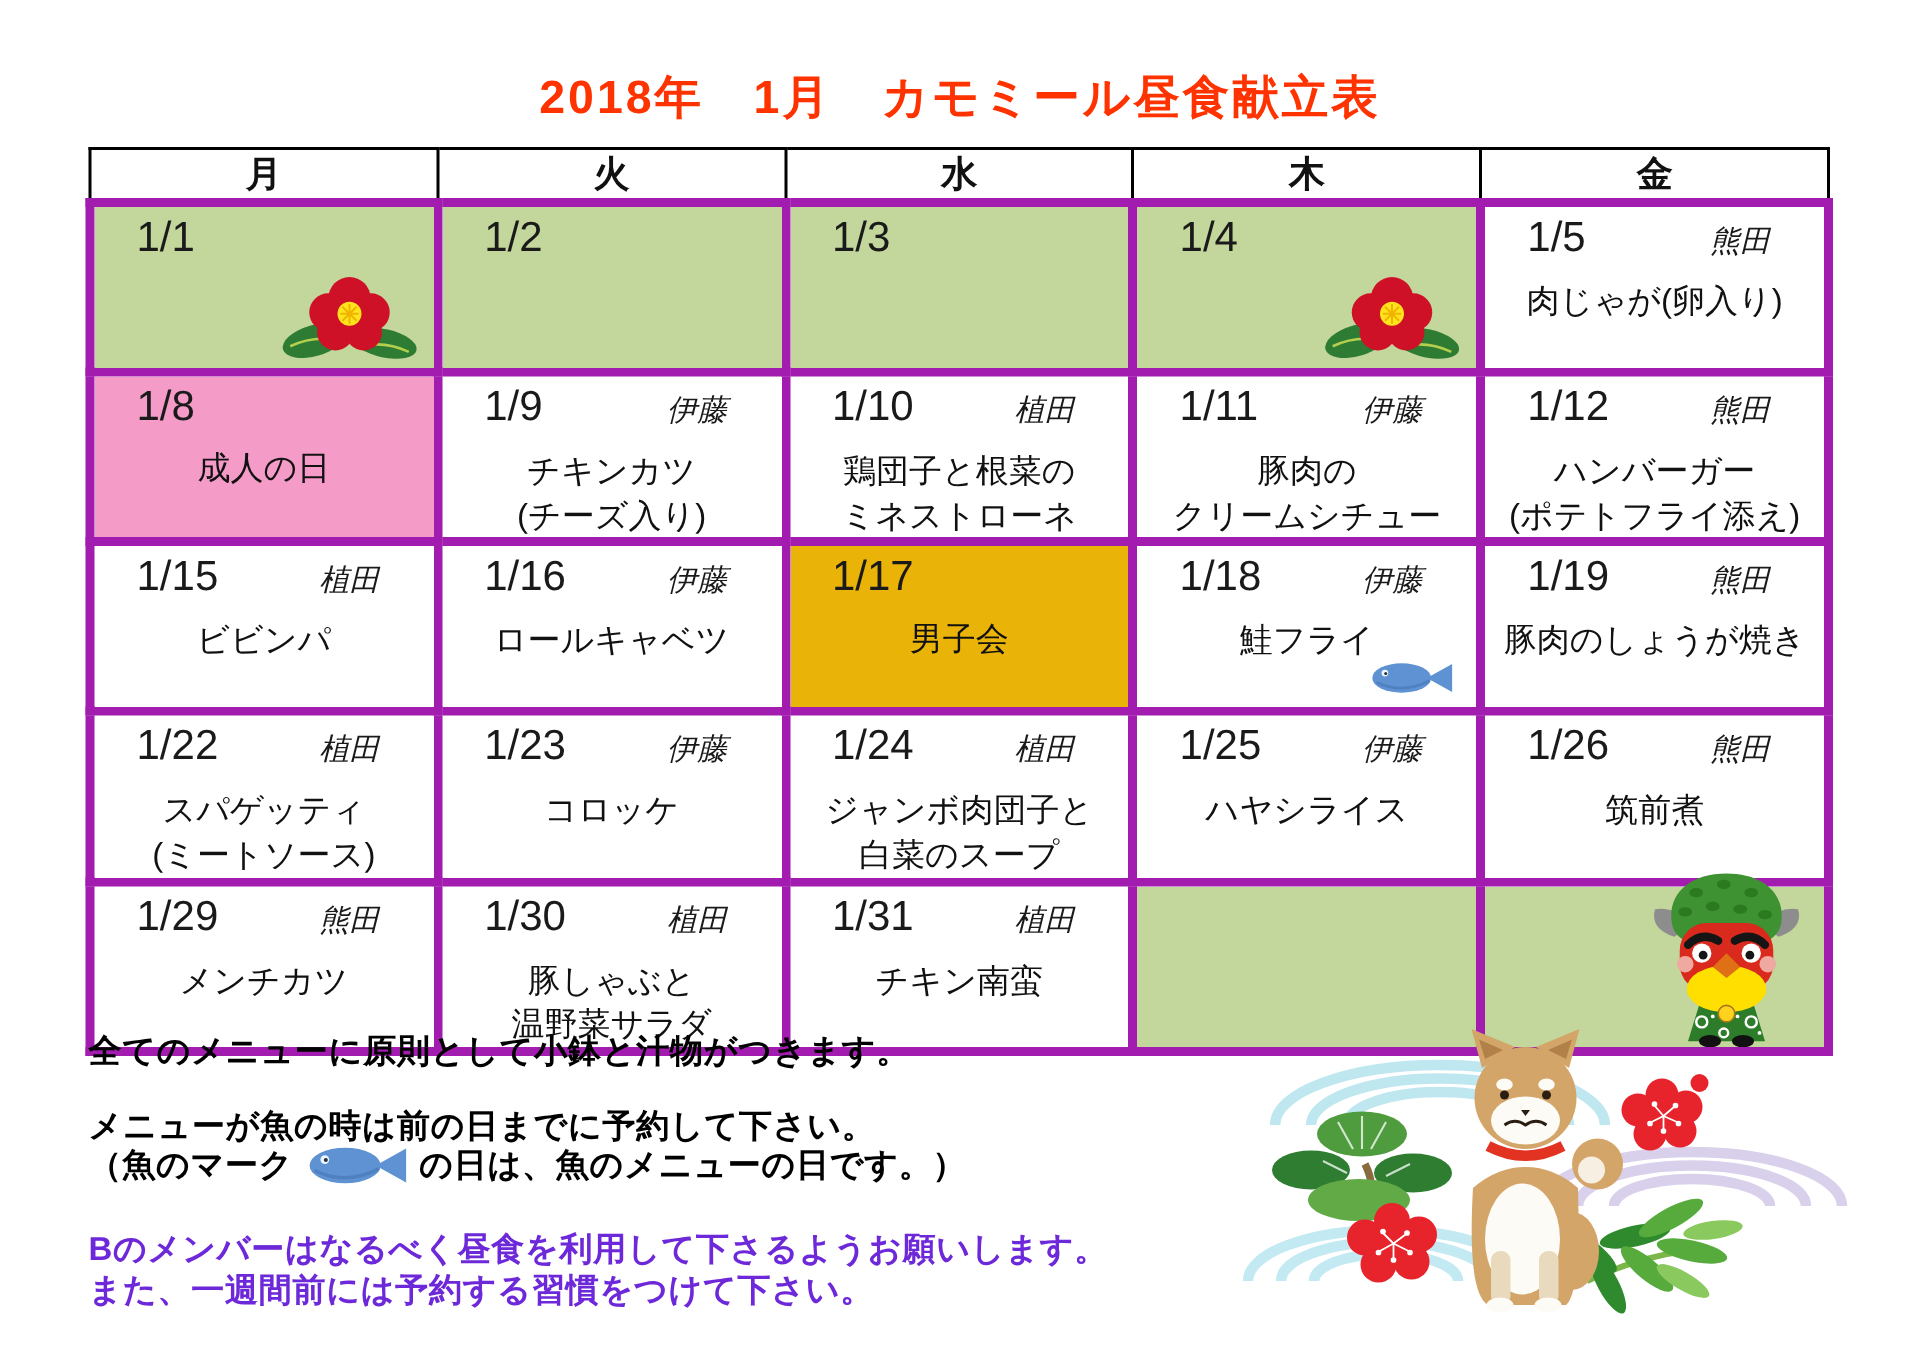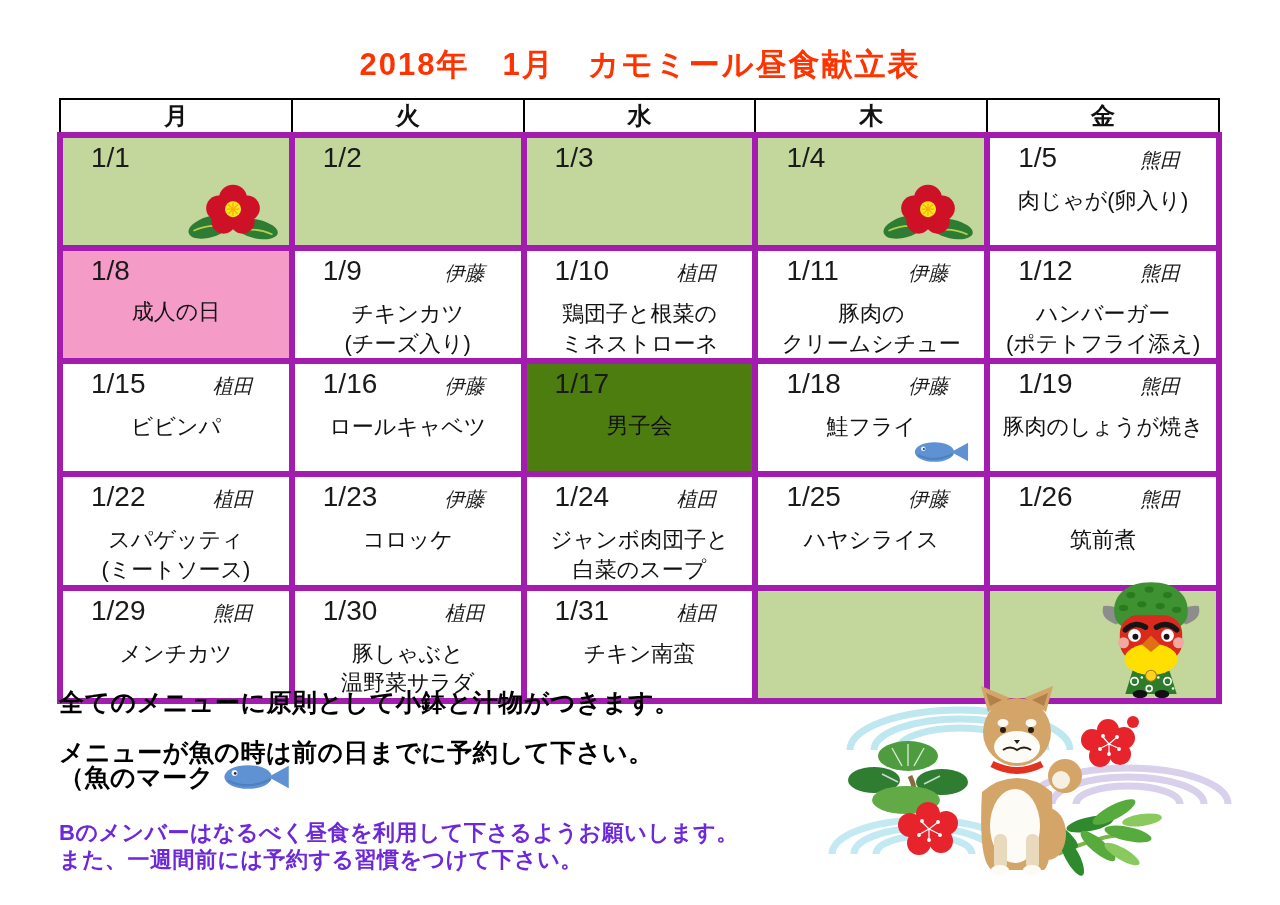--- a/index.html
+++ b/index.html
@@ -21,38 +21,38 @@
     border:2px solid #000; background:#fff; height:29px;
     font-size:24px; font-weight:bold; text-align:center; padding:0;
   }
   table.calendar td {
     border:6px solid #a21caf; height:105px; padding:2px 0 0 0;
     vertical-align:top; position:relative;
   }
   .bg-white  { background:#ffffff; }
   .bg-green  { background:#c3d69b; }
   .bg-pink   { background:#f49bc8; }
-  .bg-yellow { background:#4d7c0f; }
+  .bg-yellow { background:#eab308; }
   .cell-top {
     display:flex; justify-content:space-between; align-items:baseline;
     padding:3px 36px 0 28px;
   }
   .date { font-size:28px; line-height:1.05; color:#1a1a1a; }
   .cook { font-size:20px; color:#1a1a1a;font-style:italic; }
   .menu {
     margin-top:12px; text-align:center; font-size:22px;
     line-height:1.35; color:#111; padding:0 2px;
   }
   .icon { position:absolute; display:block; line-height:0; }
   .icon-camellia { left:120px; bottom:1px; }
   .icon-fish     { right:14px;  bottom:5px; }
   .icon-lion     { right:10px;  bottom:0; }
   .notes { position:absolute; left:59px; top:682px; width:780px; }
   .note {
-    margin:0; font-weight:bold; font-size:25px; color:#000;
+    margin:0; font-weight:bold; font-size:22px; color:#000;
     letter-spacing:0.5px; white-space:nowrap;
   }
   .note-1 { position:absolute; top:4px;  left:0; }
   .note-2 { position:absolute; top:54px; left:0; }
   .note-3 { position:absolute; top:78px; left:0; display:flex; align-items:center; gap:7px; }
   .note-red { color:#6d28d9; font-size:22px; }
   .note-4 { position:absolute; top:136px; left:0; }
   .note-5 { position:absolute; top:163px; left:0; }
   .fish-inline { display:inline-block; line-height:0; }
   .dog-art { position:absolute; left:822px; top:684px; width:412px; height:216px; }
@@ -384,20 +384,21 @@
     <span>（魚のマーク</span>
     <span class="fish-inline">
       <svg viewBox="0 0 62 30" width="70" height="34">
         <path d="M42 15 L60 5 L60 25 Z" fill="#5e92d2"></path>
         <ellipse cx="24" cy="15" rx="21" ry="10.5" fill="#5e92d2"></ellipse>
         <path d="M6 18 Q24 27 44 17" stroke="#3f6fae" stroke-width="2" fill="none" opacity="0.5"></path>
         <circle cx="12" cy="11.5" r="2.6" fill="#eef6ff"></circle>
         <circle cx="12.6" cy="11.8" r="1.2" fill="#223344"></circle>
       </svg>
     </span>
+    <span>の日は、魚のメニューの日です。）</span>
   </p>
   <p class="note note-red note-4">Bのメンバーはなるべく昼食を利用して下さるようお願いします。</p>
   <p class="note note-red note-5">また、一週間前には予約する習慣をつけて下さい。</p>
 </div>
 
 <div class="dog-art">
   <svg viewBox="0 0 412 216" width="412" height="216">
 
     <g stroke="#bfe7f0" stroke-width="7" fill="none">
       <path d="M28 66 a110 40 0 0 1 220 0"></path>

